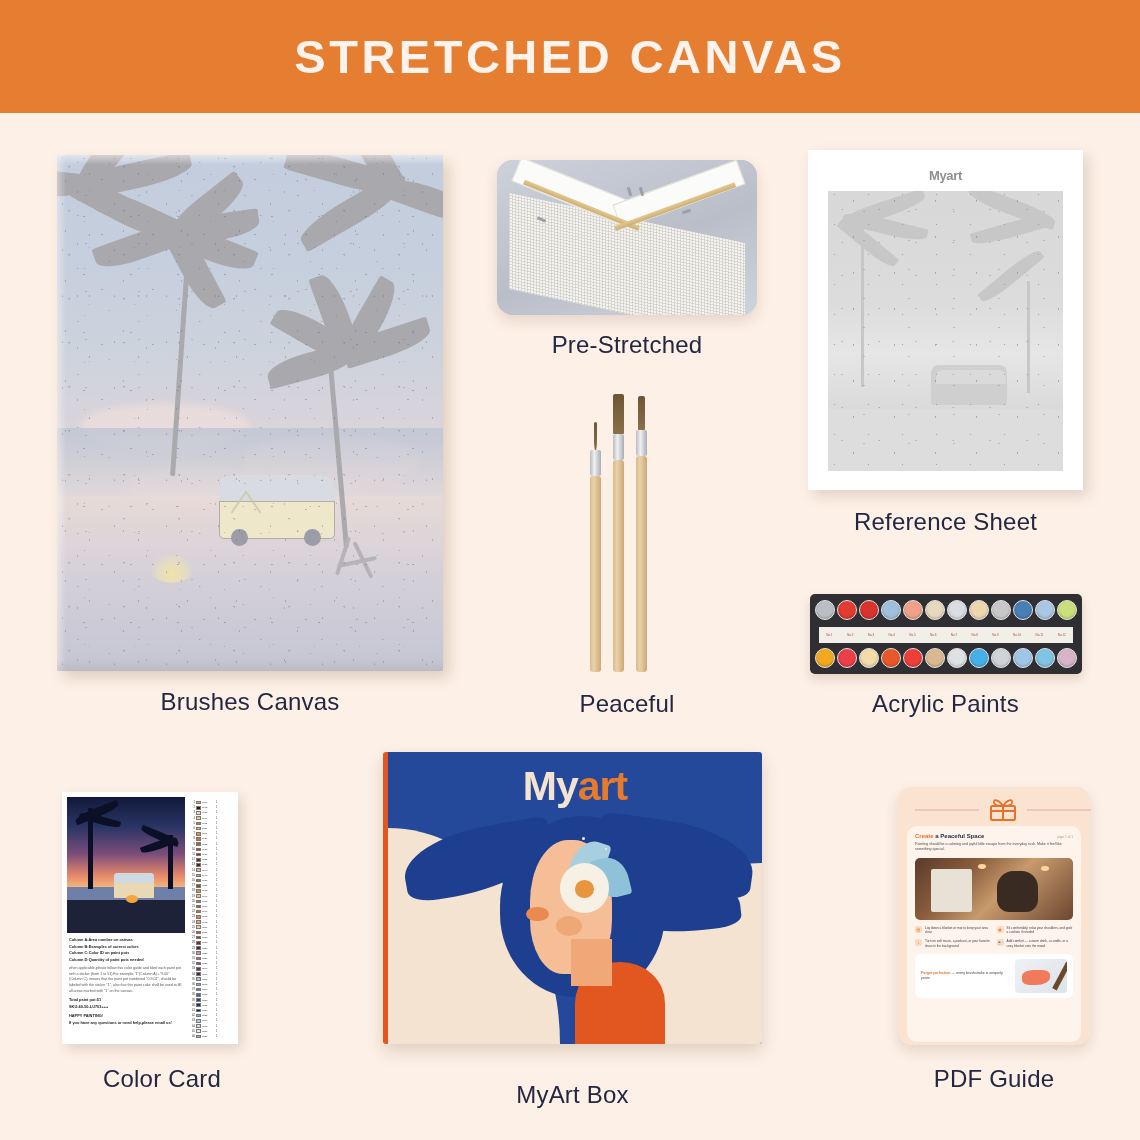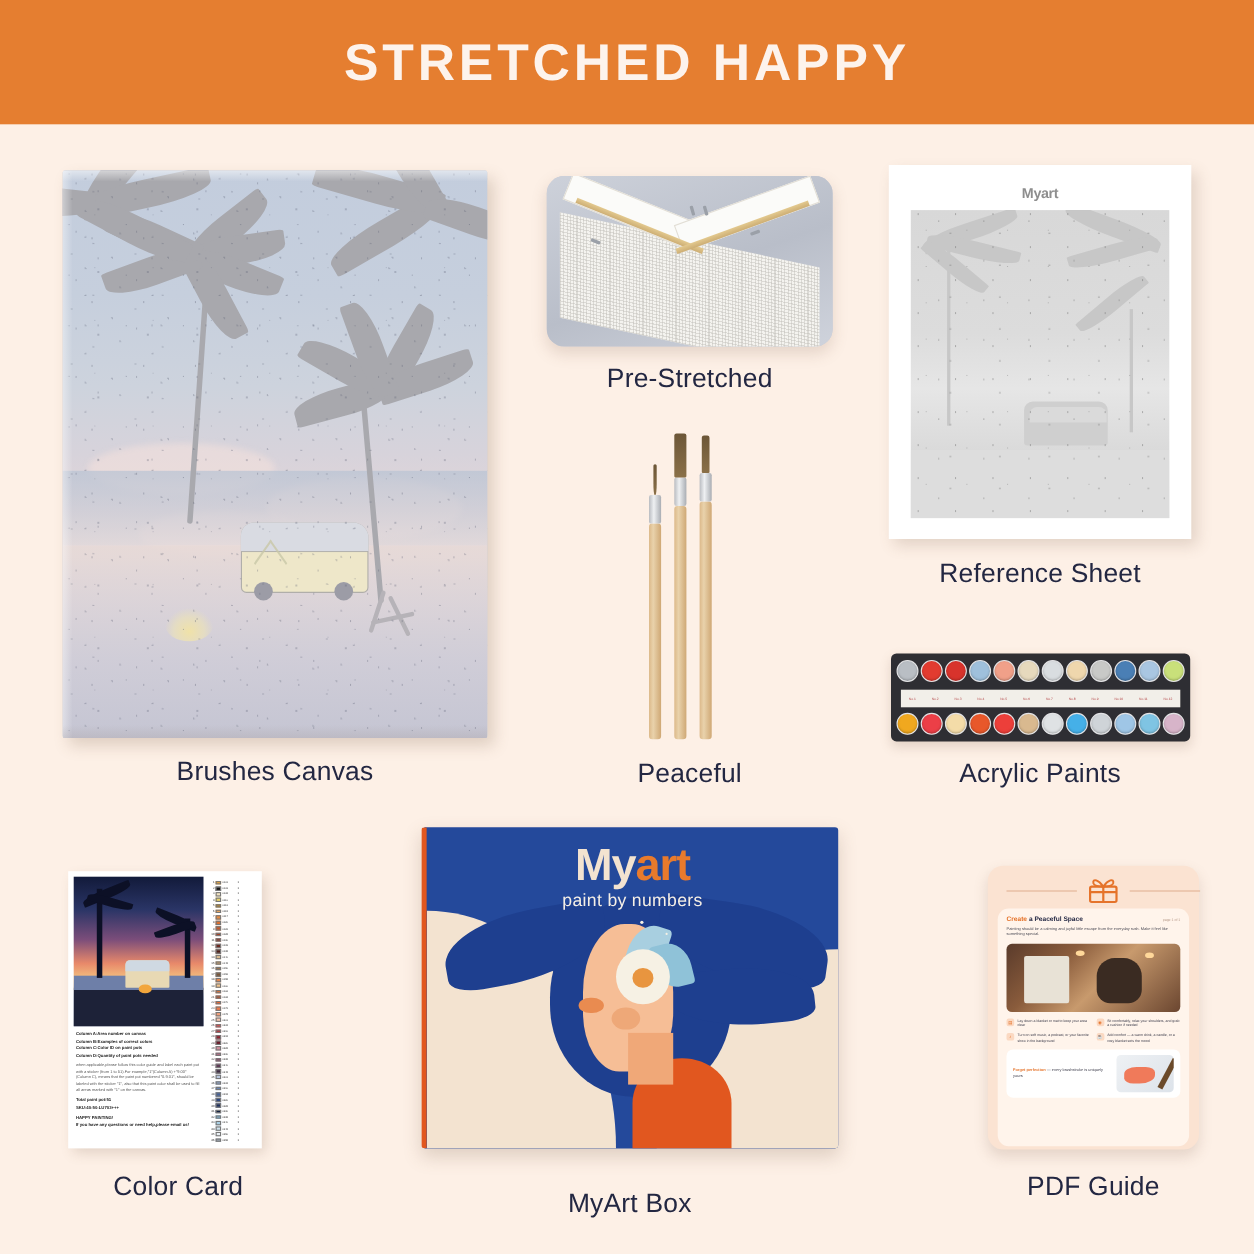--- a/index.html
+++ b/index.html
@@ -315,21 +315,21 @@
     position: relative; overflow:hidden;
   }
 
   
   .cap { position: absolute; text-align:center; }
 </style>
 </head>
 <body>
 
 <div class="header">
-  <div class="header-title">STRETCHED HAPPY</div>
+  <div class="header-title">STRETCHED CANVAS</div>
 </div>
 
 <div class="canvas-wrap">
   <div class="cv-sky"></div>
   <div class="cv-cloud" style="left:6%;top:48%;width:44%;height:9%;"></div>
   <div class="cv-cloud" style="left:48%;top:54%;width:46%;height:11%;"></div>
   <div class="cv-cloud" style="left:18%;top:60%;width:40%;height:8%;"></div>
   <div class="cv-sea"></div>
   <div class="cv-beach"></div>
 
@@ -827,21 +827,20 @@
   <div class="face" style="left:46%;top:38%;width:13%;height:17%;background:#F6F1E4;border-radius:50%;"></div>
   <div class="face" style="left:50%;top:44%;width:5%;height:6%;background:#E8953F;border-radius:50%;"></div>
 
   <div class="face" style="left:52%;top:29%;width:3px;height:3px;background:#F6F1E4;border-radius:50%;"></div>
   <div class="face" style="left:58%;top:33%;width:2px;height:2px;background:#F6F1E4;border-radius:50%;"></div>
 
   <div class="box-logo">
     <div class="logo-text">
       <span class="logo-my">My</span><span class="logo-art">art</span>
     </div>
-    <div class="logo-sub">paint by numbers</div>
   </div>
 </div>
 <div class="cap" style="left:383px;top:1065px;width:379px;margin-top:16px;">
   <span class="caption">MyArt Box</span>
 </div>
 
 <div class="pdf-wrap">
   <div class="pdf-gift">
     <svg width="192" height="26" viewBox="0 0 192 26">
       <line x1="8" y1="14" x2="72" y2="14" stroke="#E9BFA4" stroke-width="1.4"></line>

